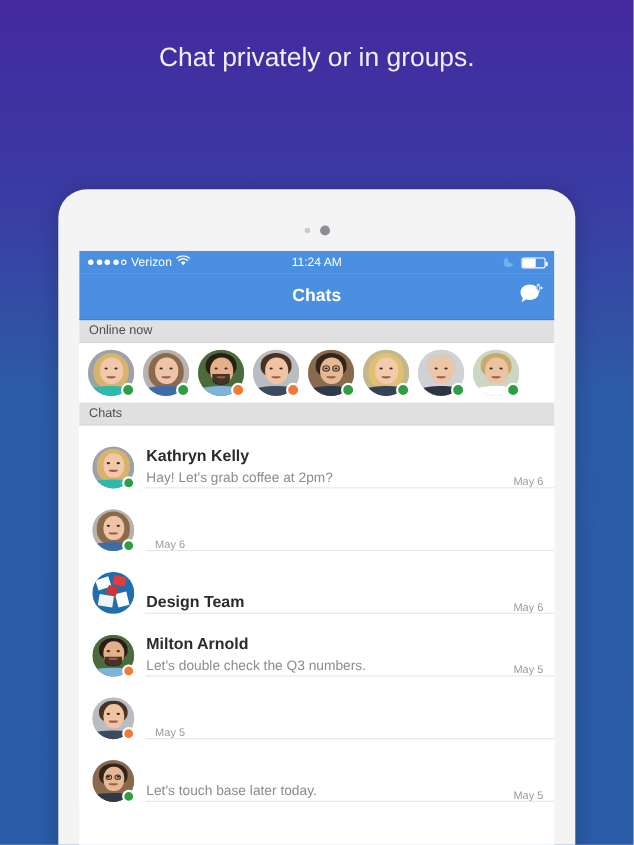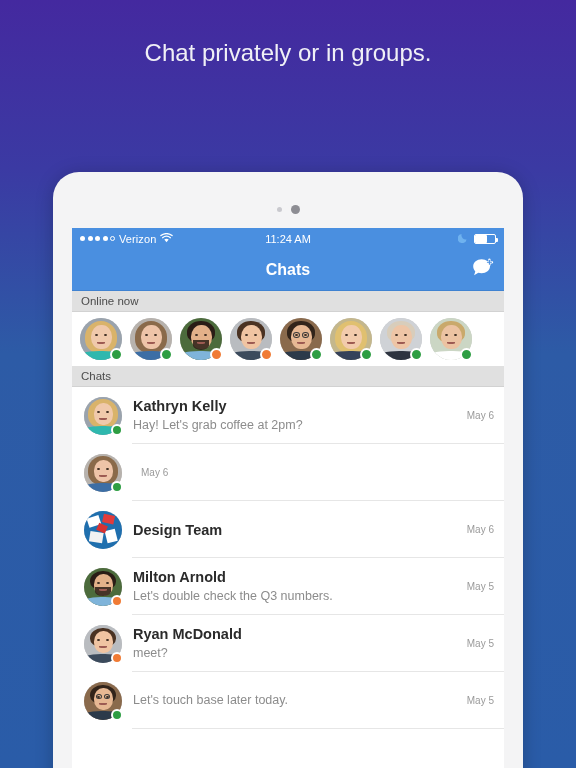--- a/index.html
+++ b/index.html
@@ -80,21 +80,21 @@
   .dot {
     position: absolute; right: -1px; bottom: -1px; width: 13px; height: 13px;
     border-radius: 50%; border: 2px solid #ffffff;
   }
   .dot.online  { background: #2E9E43; }
   .dot.away    { background: #F07B35; }
 
   
   .chat-list { background: #ffffff; }
   .chat-row {
-    display: flex; align-items: center; height: 57px; padding-left: 12px;
+    display: flex; align-items: flex-end; height: 57px; padding-left: 12px;
     padding-right: 10px; position: relative; cursor: pointer;
   }
   .chat-row::after {
     content:""; position: absolute; left: 60px; right: 0; bottom: 0;
     height: 1px; background: #e6e6e6;
   }
   .chat-row .av-wrap { margin-right: 11px; }
   .chat-row .av { width: 38px; height: 38px; }
   .chat-row .dot { width: 12px; height: 12px; }
   .chat-text { flex: 1; min-width: 0; }
@@ -390,24 +390,20 @@
                 <span class="hair" style="left:17%;top:8%;width:66%;height:52%;background:#4a3222"></span>
                 <span class="body" style="background:#3b4a5c"></span>
                 <span class="skin" style="left:25%;top:16%;width:50%;height:58%;background:#f0c4a2"></span>
                 <span class="eye" style="left:35%;top:38%"></span>
                 <span class="eye" style="left:57%;top:38%"></span>
                 <span class="mouth" style="left:40%;top:56%"></span>
               </span>
             </div>
             <span class="dot away"></span>
           </div>
-          <div class="chat-text">
-            <div class="chat-name">Ryan McDonald</div>
-            <div class="chat-prev">meet?</div>
-          </div>
           <div class="chat-date">May 5</div>
         </div>
         <div class="chat-row">
           <div class="av-wrap">
             <div class="av">
               <span class="face">
                 <span class="bg" style="background:#8a6a4c"></span>
                 <span class="hair" style="left:17%;top:8%;width:66%;height:52%;background:#32241a"></span>
                 <span class="body" style="background:#2c3a4a"></span>
                 <span class="skin" style="left:25%;top:16%;width:50%;height:58%;background:#e7b893"></span>

